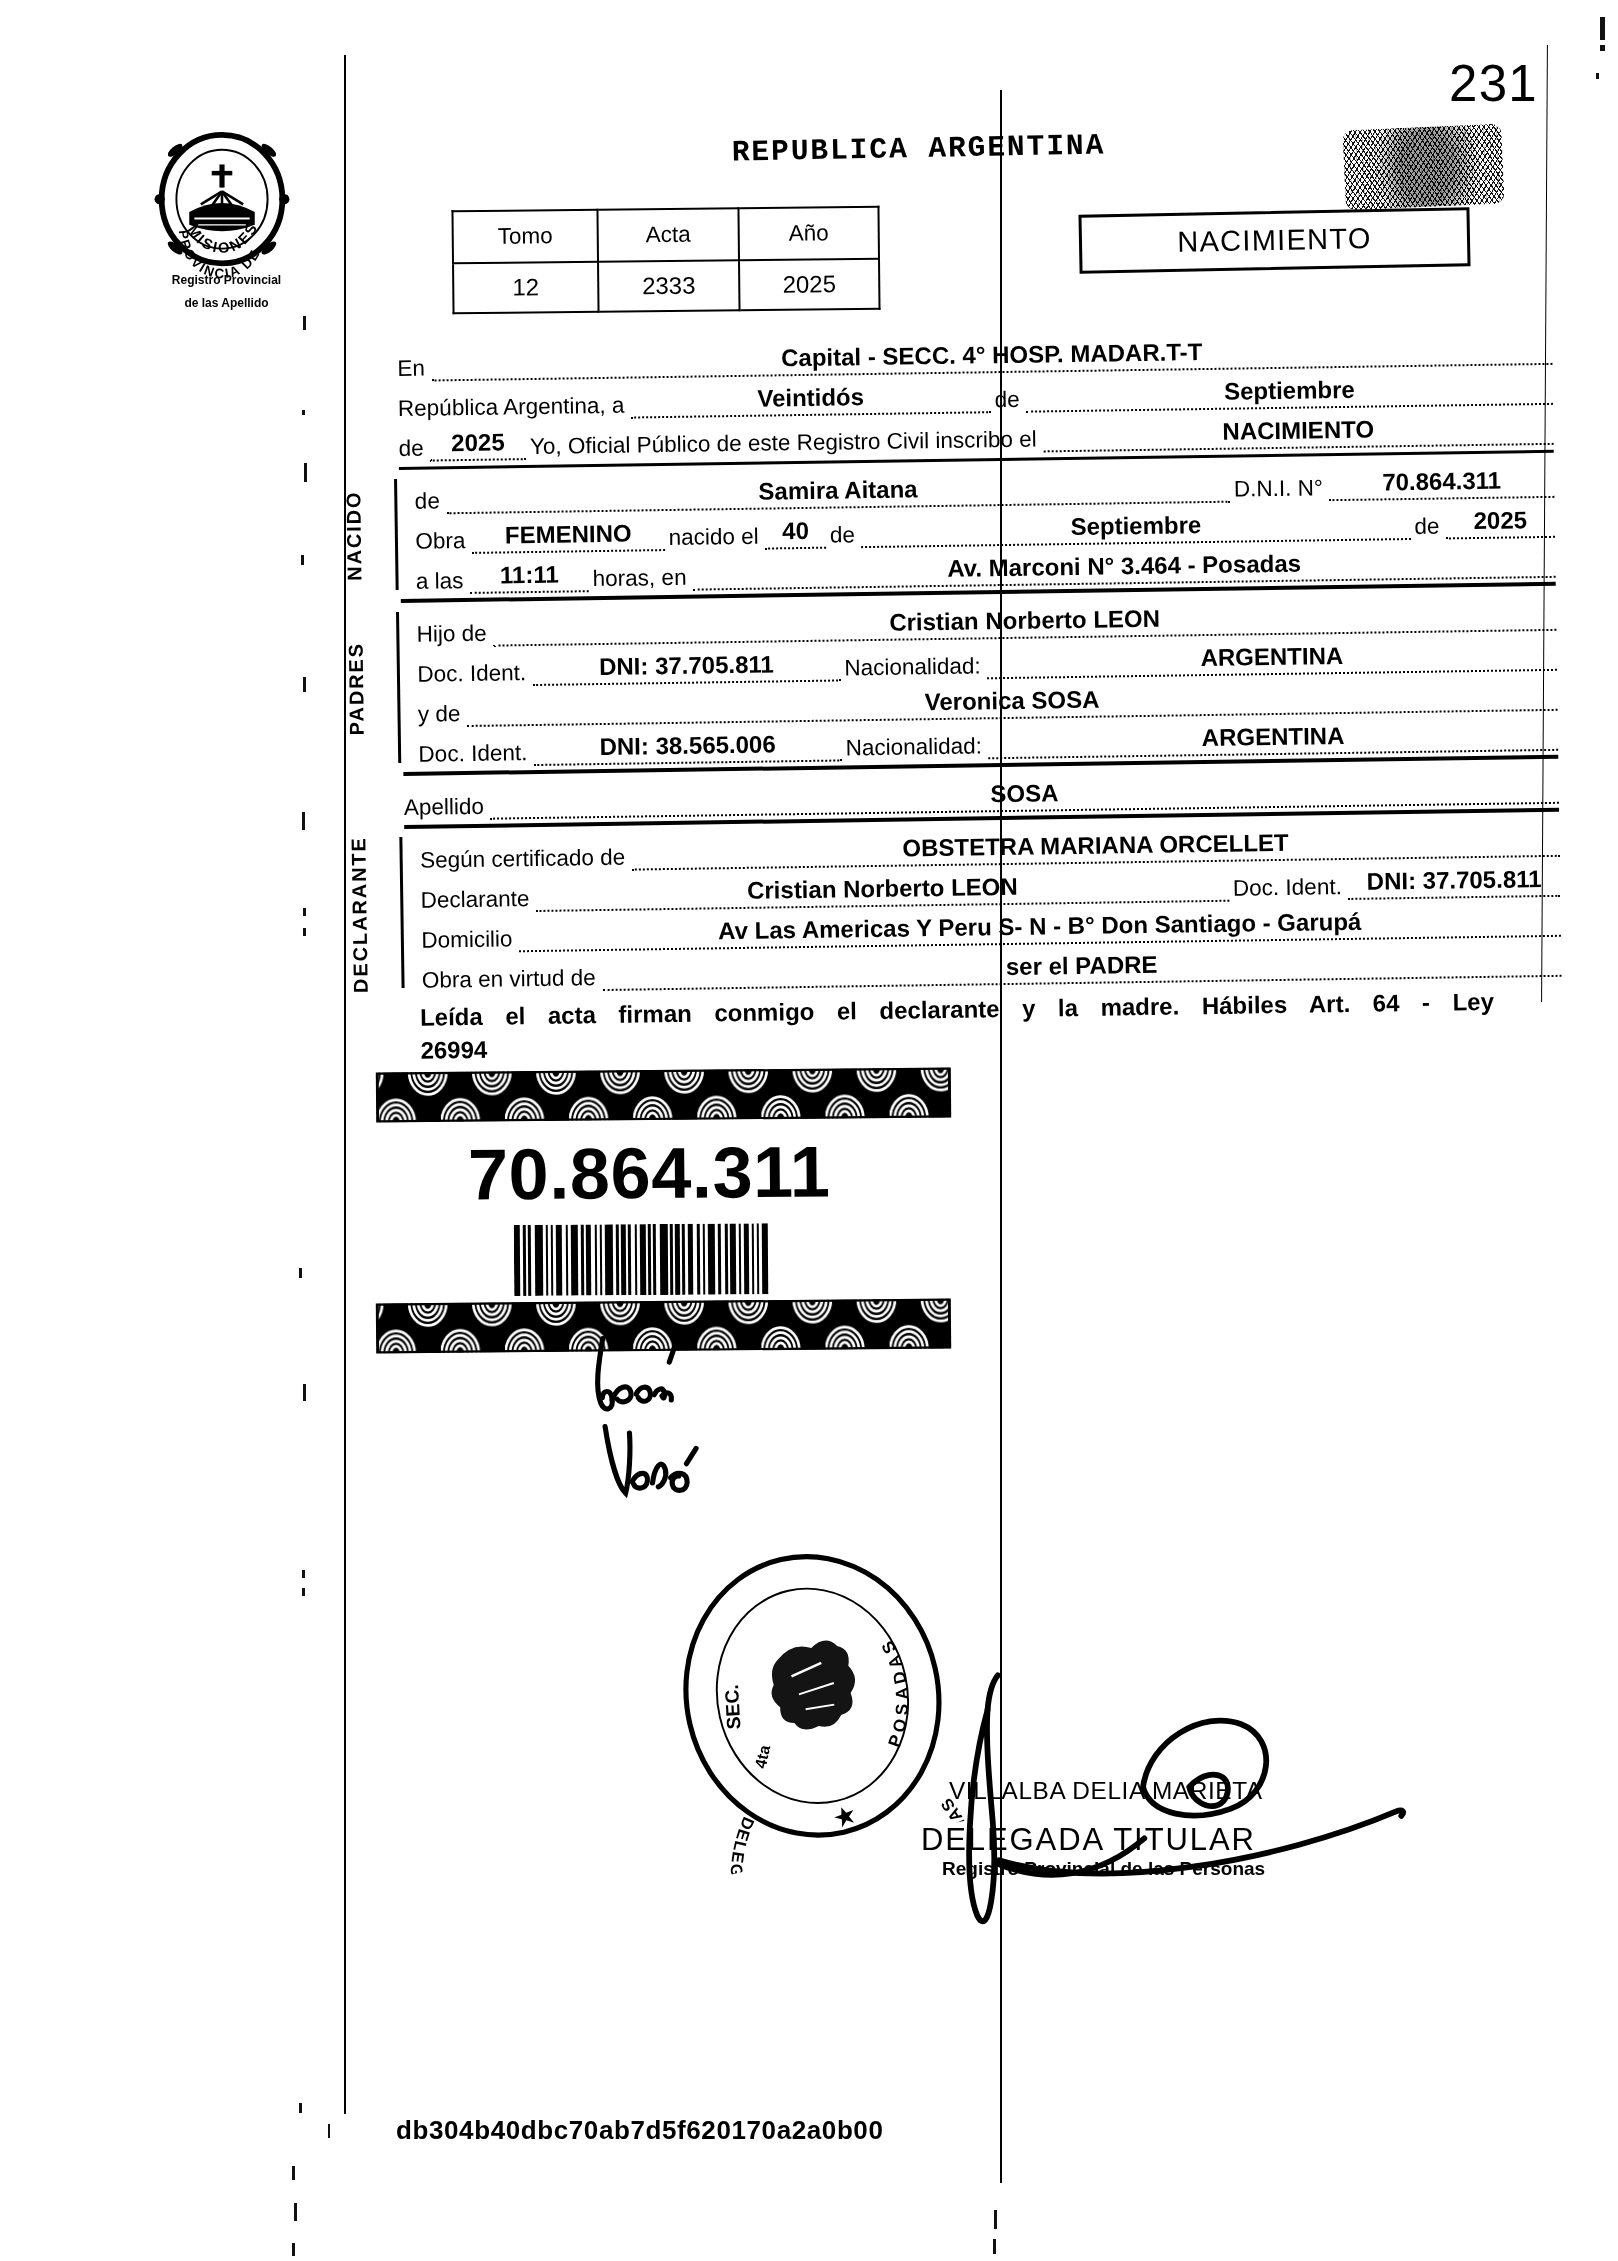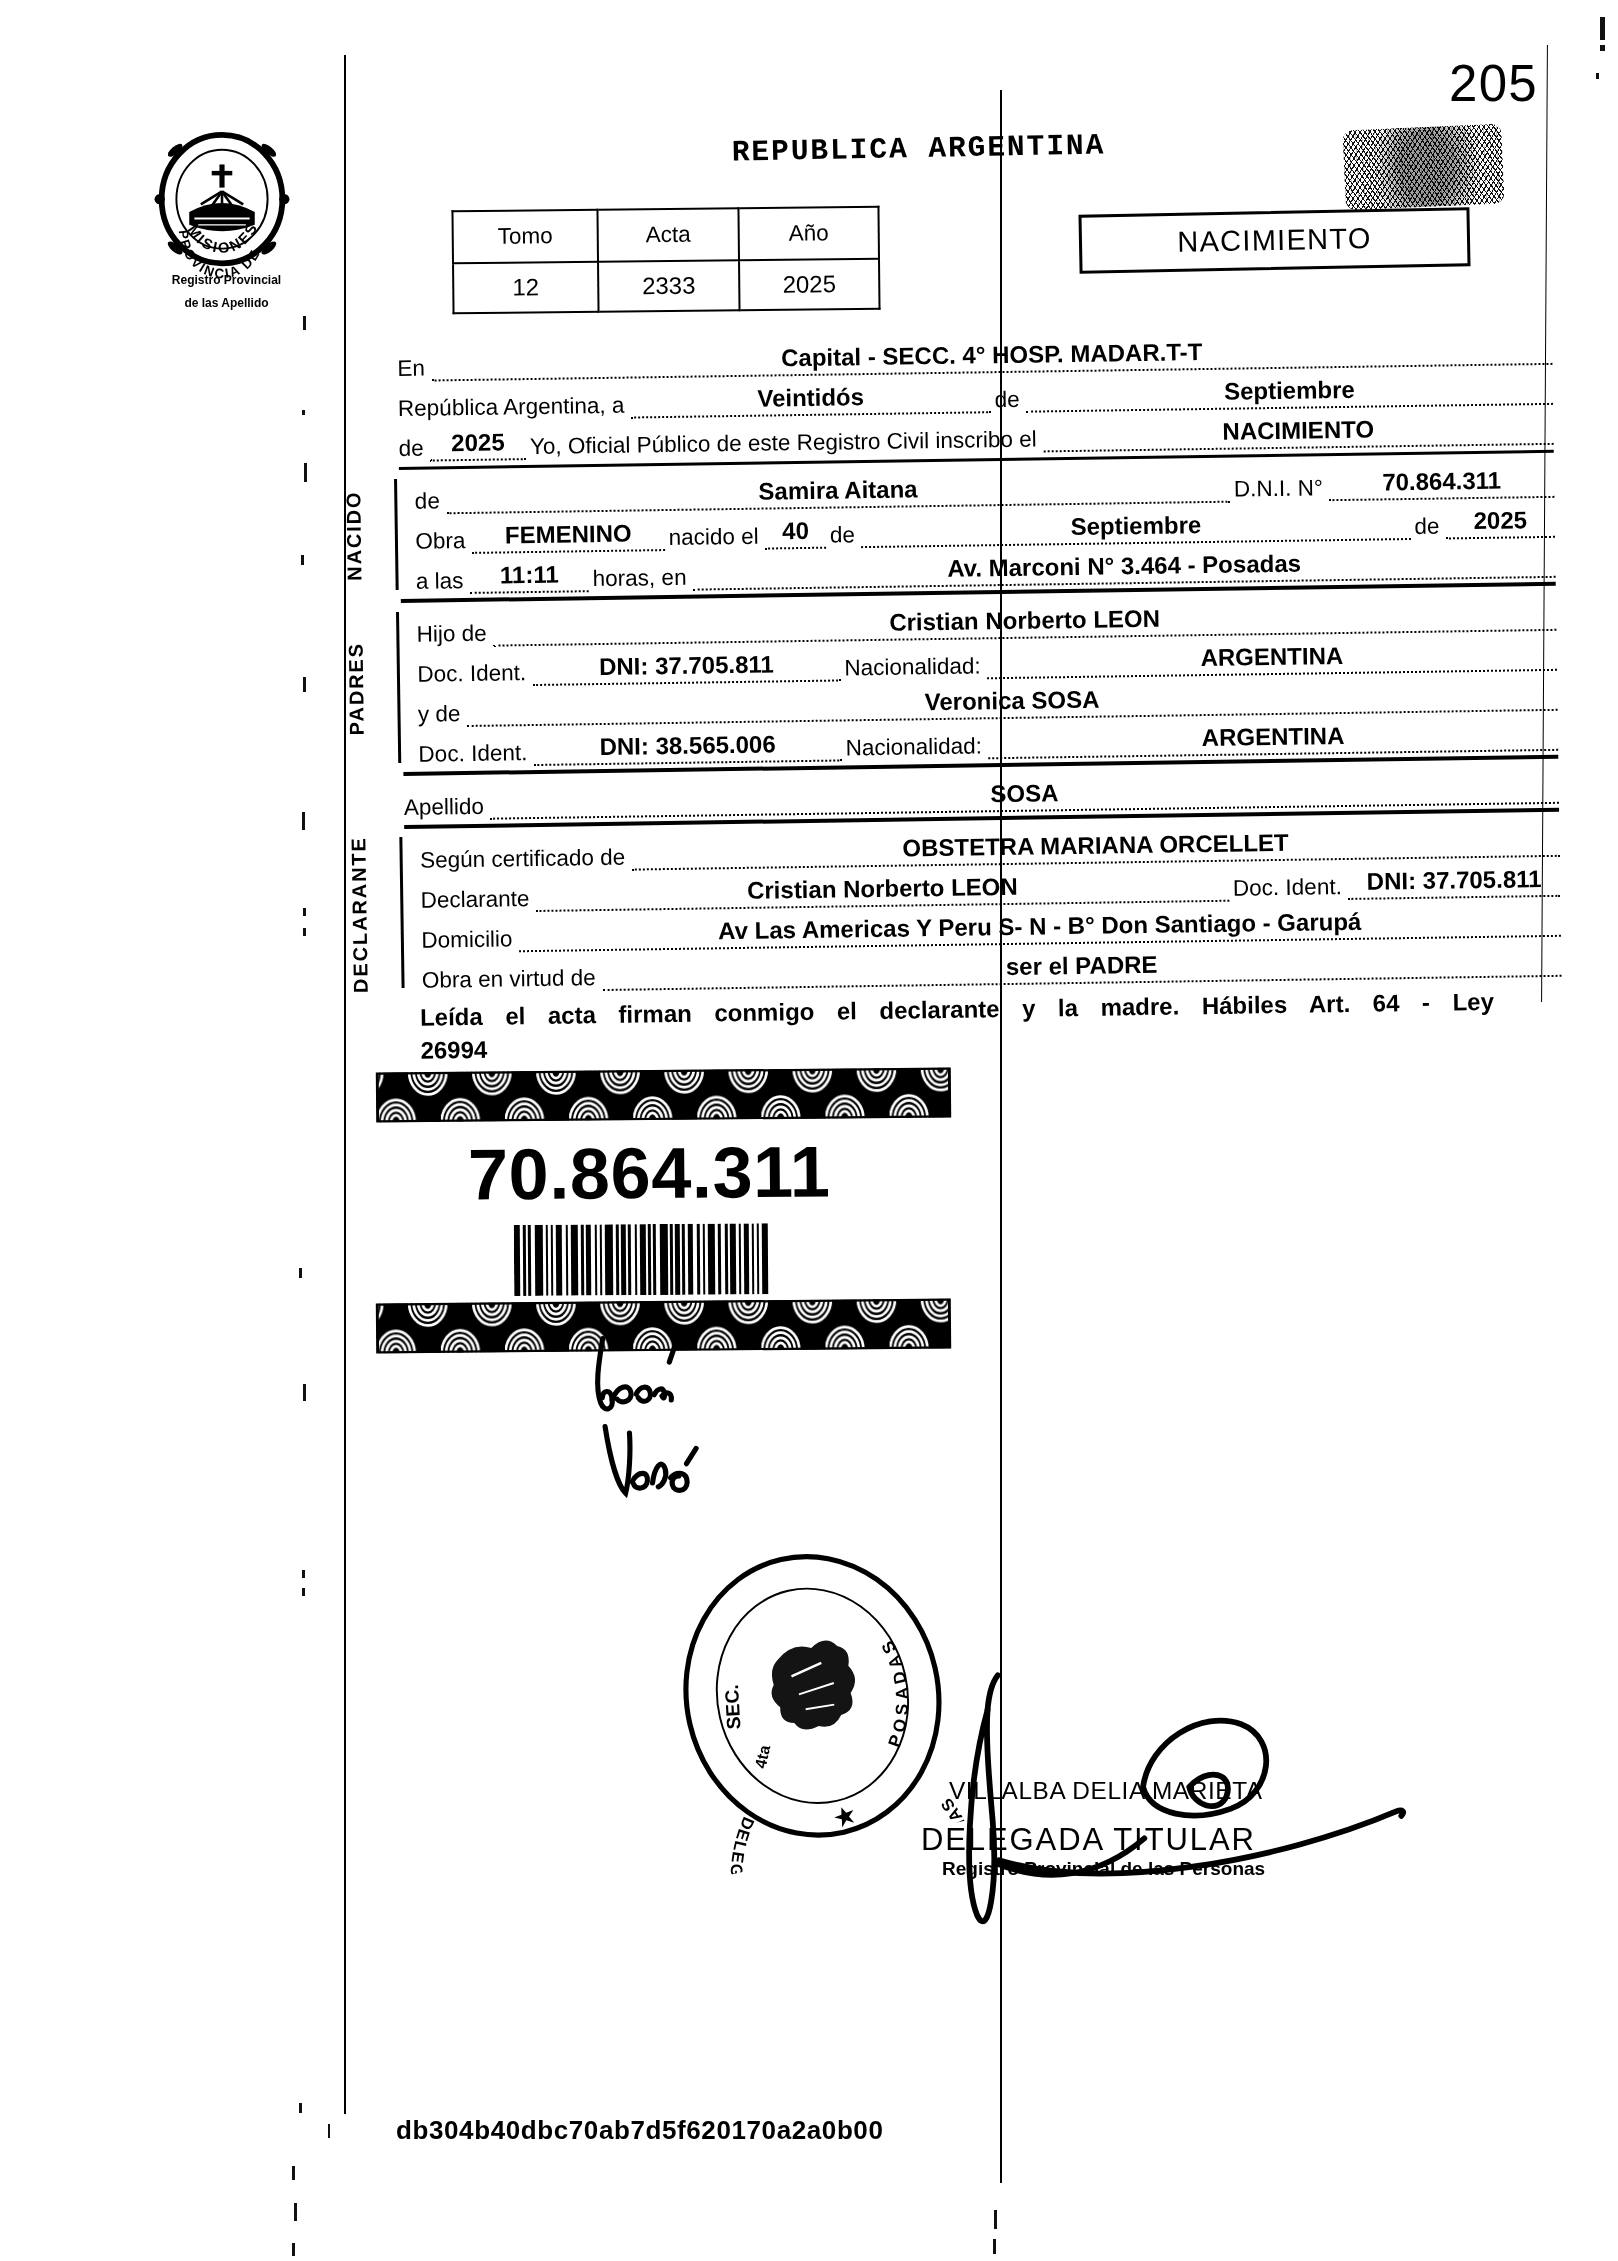--- a/index.html
+++ b/index.html
@@ -105,21 +105,21 @@
       <line x1="80" y1="142" x2="166" y2="142" stroke="#fff" stroke-width="3"></line>
       <line x1="86" y1="152" x2="160" y2="152" stroke="#fff" stroke-width="2"></line>
     </g>
   </svg>
   <div class="org-name">
     <div>Registro Provincial</div>
     <div>de las Apellido</div>
   </div>
 
   <div class="doc-title">REPUBLICA ARGENTINA</div>
-  <div class="page-num">205</div>
+  <div class="page-num">231</div>
 
   <table class="acta">
     <tbody>
         <tr>
       <td>Tomo</td>
       <td>Acta</td>
       <td>Año</td>
     </tr>
     <tr>
       <td>12</td>

